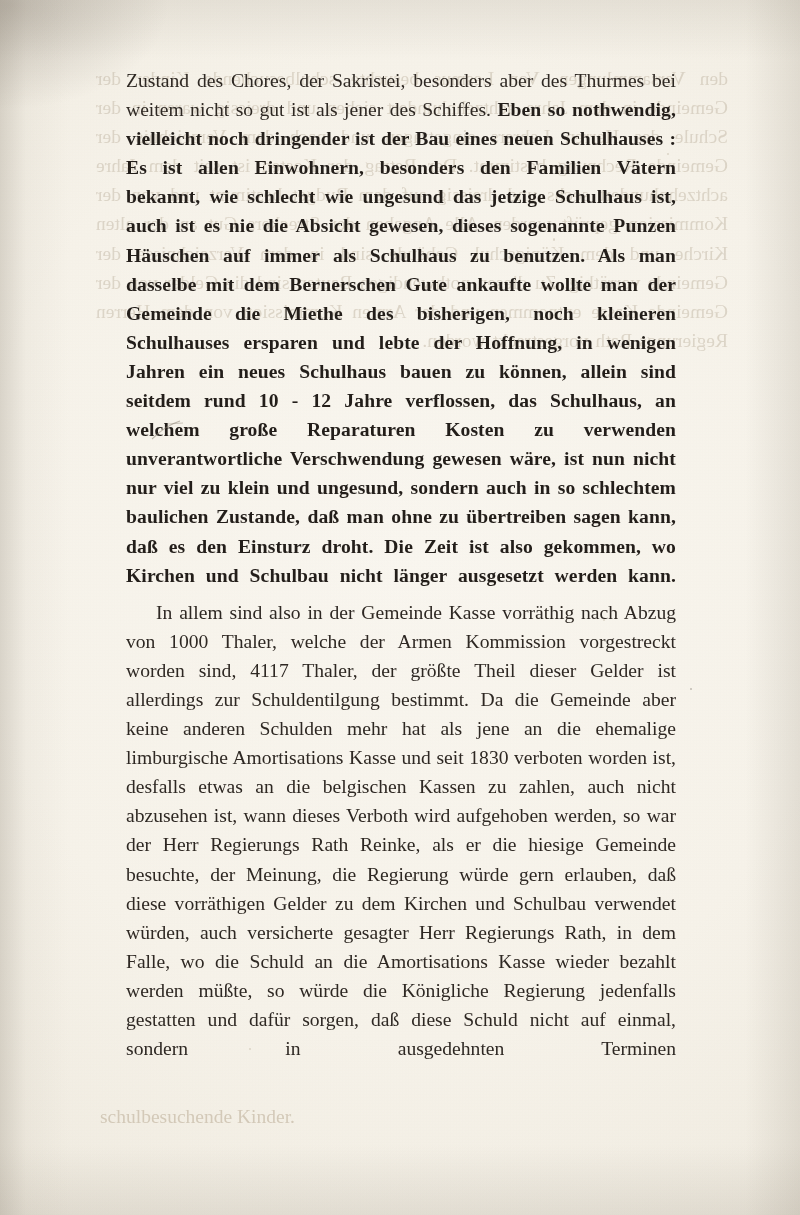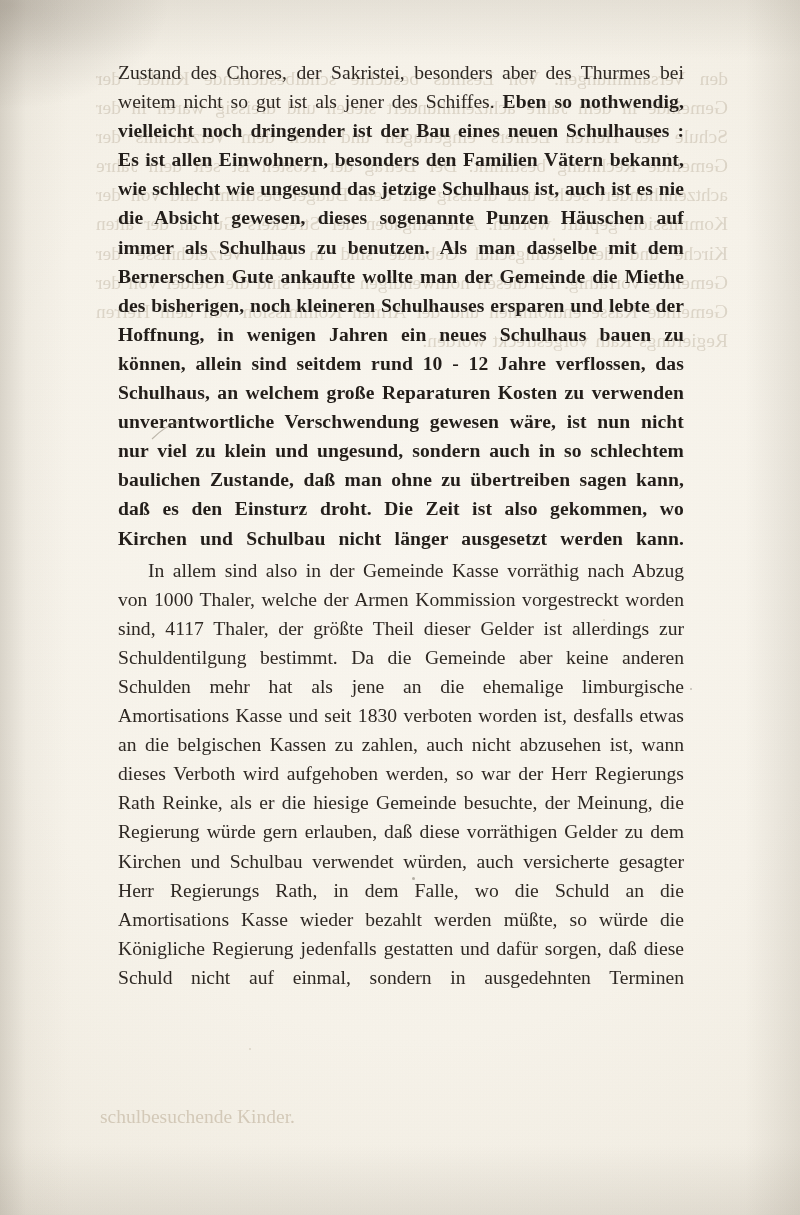--- a/index.html
+++ b/index.html
@@ -92,21 +92,21 @@
   }
 
   .folio {
     font-size: 19px;
     letter-spacing: .3px;
     margin: 0 0 16px 2px;
     color: #3a332c;
   }
 
   .para {
-    margin: 0;
+    margin: 8px;
     text-align: justify;
     text-align-last: left;
     font-size: 19.6px;
     line-height: 29.1px;
     color: #2e2823;
     word-spacing: .5px;
     text-rendering: optimizeLegibility;
   }
   .para + .para { margin-top: 3px; }
 

